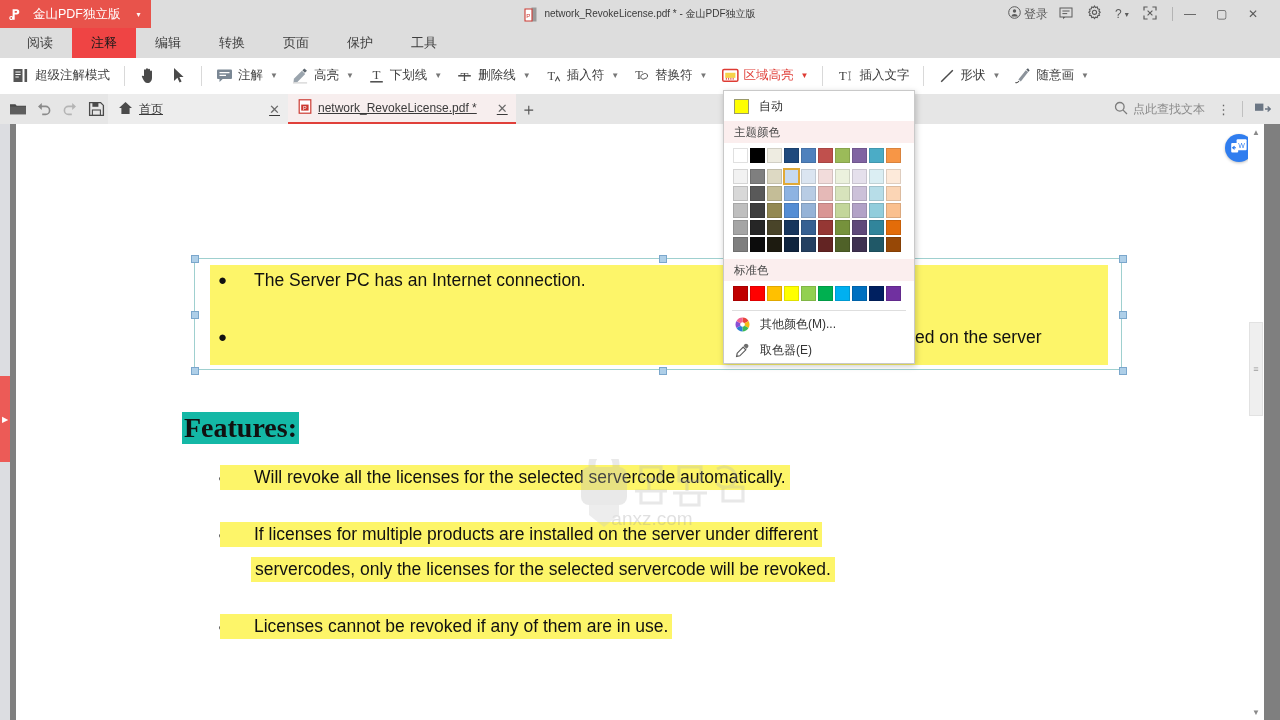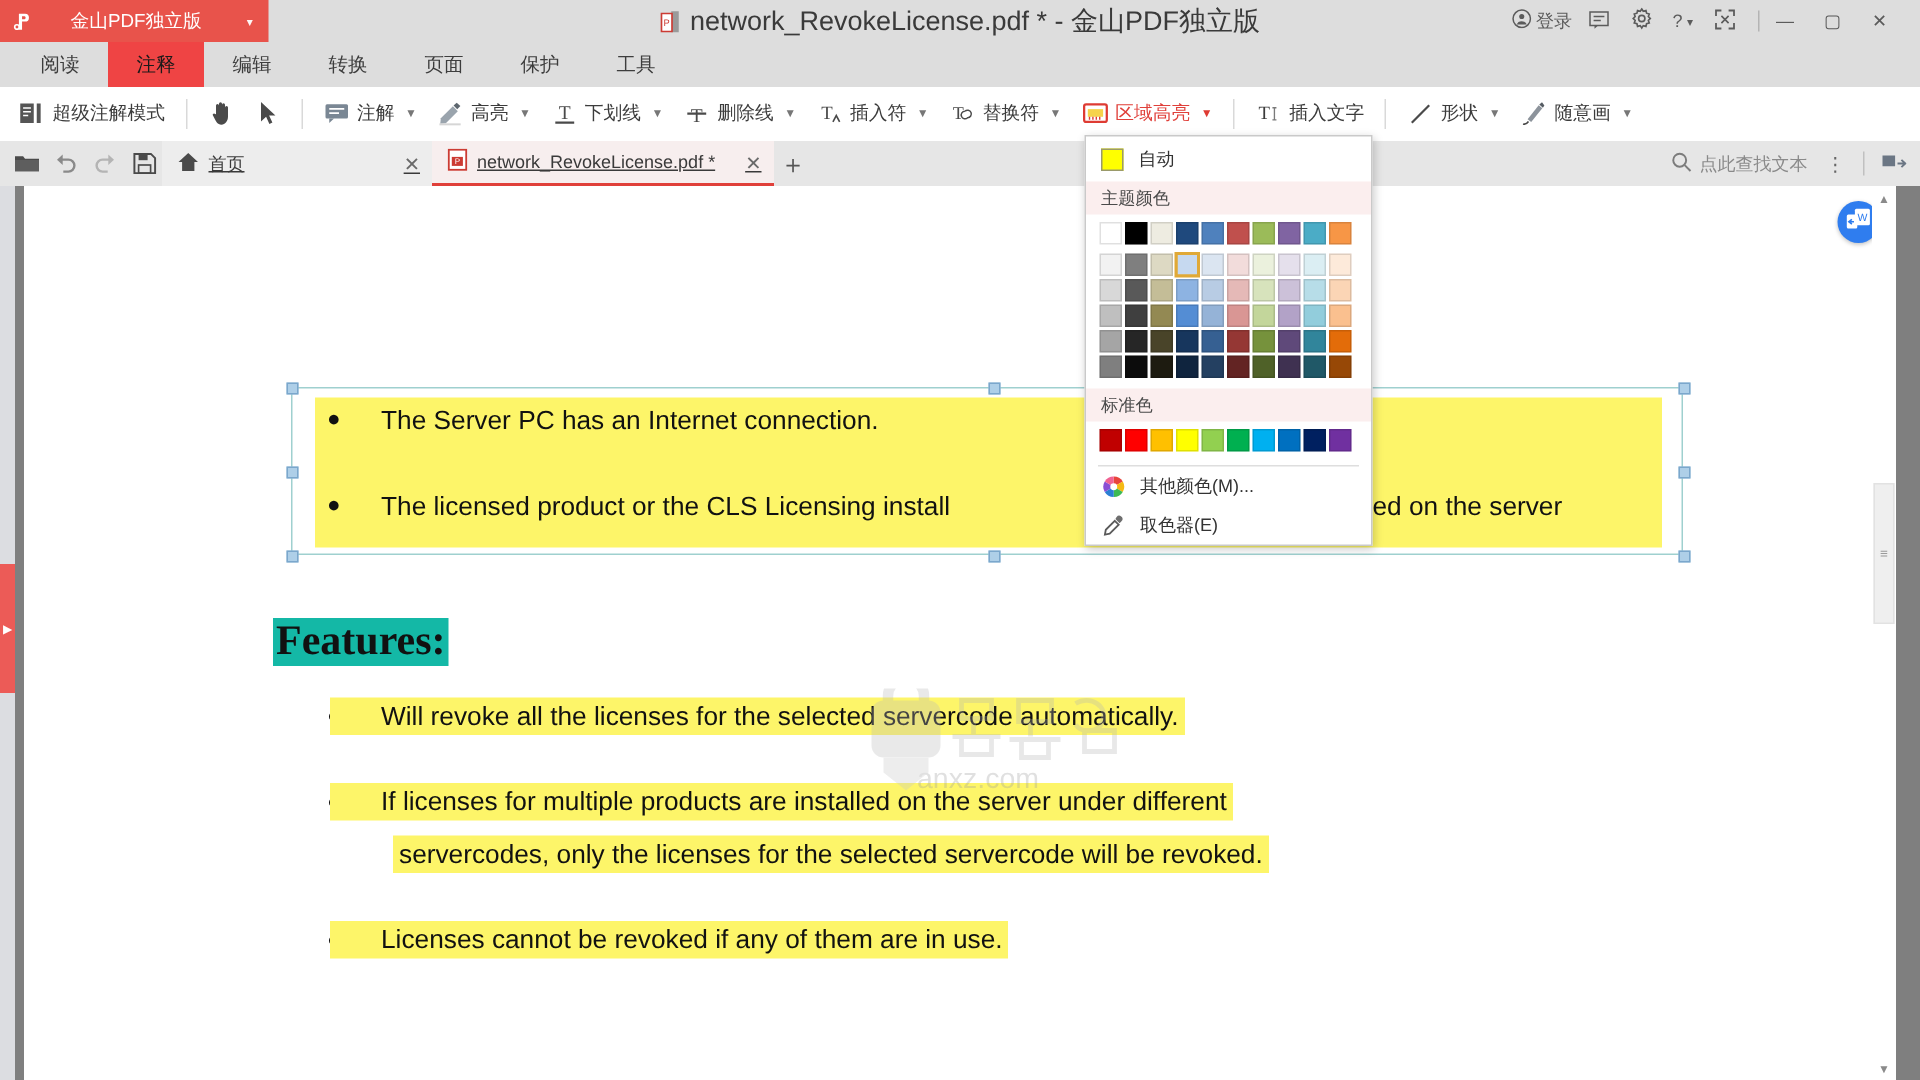--- a/index.html
+++ b/index.html
@@ -13,37 +13,37 @@
   #app { position: relative; width: 1280px; height: 720px; }
 
   
   .titlebar {
     position: absolute; top: 0; left: 0; width: 1280px; height: 28px;
     background: #dddddd;
     display: flex; align-items: stretch;
   }
   .brand-tab {
     background: #e8534b; color: #ffffff;
-    display: flex; align-items: center; gap: 24px;
+    display: flex; align-items: center; gap: 10px;
     padding: 0 10px 0 8px; height: 28px;
     font-size: 12.5px; white-space: nowrap;
   }
   .brand-logo {
     width: 15px; height: 15px; position: relative; flex: 0 0 auto;
   }
   .brand-logo svg { display: block; }
   .brand-caret { font-size: 8px; opacity: .95; margin-left: 6px; }
 
   .title-center {
     position: absolute; left: 0; right: 0; top: 0; height: 28px;
     display: flex; align-items: center; justify-content: center;
     gap: 6px; pointer-events: none;
   }
   .title-doc-icon { width: 14px; height: 15px; }
-  .title-text { font-size: 18px; color: #3a3a3a; }
+  .title-text { font-size: 10px; color: #3a3a3a; }
 
   .title-right {
     position: absolute; right: 6px; top: 0; height: 28px;
     display: flex; align-items: center; gap: 2px;
   }
   .tb-btn {
     height: 26px; min-width: 26px; display: flex; align-items: center;
     justify-content: flex-start; color: #5b5b5b; font-size: 12px; gap: 3px;
     padding: 0 4px;
   }
@@ -567,31 +567,30 @@
         <div class="handle" style="left:924px; top:52px;"></div>
         <div class="handle" style="left:-4px;  top:108px;"></div>
         <div class="handle" style="left:464px; top:108px;"></div>
         <div class="handle" style="left:924px; top:108px;"></div>
       </div>
 
       <div class="txt1b">●</div>
       <div class="txt1">The Server PC has an Internet connection.</div>
 
       <div class="txt2b">●</div>
-      <div class="txt2">The licensed product or the CLS Licensing install</div>
       <div style="position:absolute; left:899px; top:203px; font-size:17.5px; color:#111;">ed on the server</div>
 
       <div class="features" style="background: #14b8a6;">Features:</div>
 
       <div class="b-dot" style="left:202px; top:345px;">●</div>
       <div class="b-item hl" style="left: 204px; top: 341px; padding: 2px 4px 2px 34px; background: rgb(253, 245, 105);">Will revoke all the licenses for the selected servercode automatically.</div>
 
       <div class="b-dot" style="left:202px; top:402px;">●</div>
       <div class="b-item hl" style="left: 204px; top: 398px; padding: 2px 4px 2px 34px; background: rgb(253, 245, 105);">If licenses for multiple products are installed on the server under different</div>
-      <div class="b-item hl" style="left: 246px; top: 433px; padding: 2px 4px; background: rgb(253, 245, 105);">servercodes, only the licenses for the selected servercode will be revoked.</div>
+      <div class="b-item hl" style="left: 235px; top: 433px; padding: 2px 4px; background: rgb(253, 245, 105);">servercodes, only the licenses for the selected servercode will be revoked.</div>
 
       <div class="b-dot" style="left:202px; top:494px;">●</div>
       <div class="b-item hl" style="left: 204px; top: 490px; padding: 2px 4px 2px 34px; background: rgb(253, 245, 105);">Licenses cannot be revoked if any of them are in use.</div>
 
       <div class="watermark">
         <svg width="230" height="72" viewBox="0 0 230 72">
           <g fill="none" stroke="#9a9a9a" stroke-width="3">
             <rect x="44" y="8" width="46" height="38" rx="8" fill="#b9b9b9" stroke="none"></rect>
             <path d="M55 10 v-5 a12 12 0 0 1 24 0 v5" stroke="#b9b9b9" stroke-width="7"></path>
             <path d="M52 46 h30 v10 l-15 12 l-15 -12 z" fill="#c5c5c5" stroke="none"></path>

